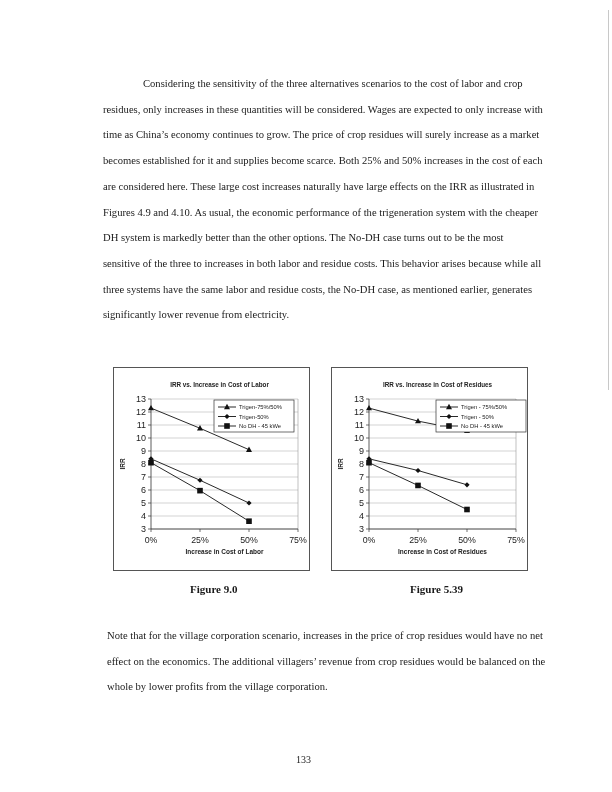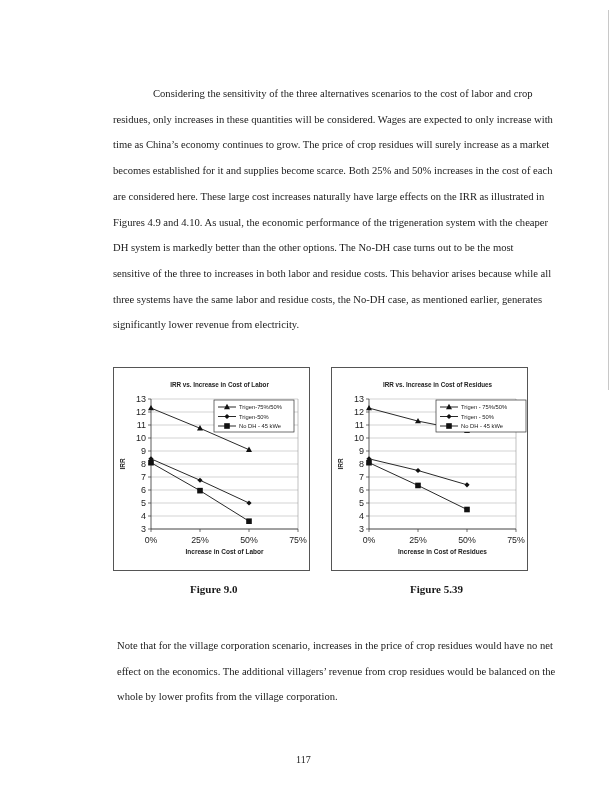--- a/index.html
+++ b/index.html
@@ -1,19 +1,19 @@
 <!DOCTYPE html>
 <html><head>
 <meta charset="utf-8">
 <style>
   html, body { margin: 0; padding: 0; background: #ffffff; }
   body { width: 612px; height: 792px; position: relative; overflow: hidden;
          font-family: "Liberation Serif", "DejaVu Serif", serif; color: #1a1a1a; }
   .scan-edge { position: absolute; left: 608px; top: 10px; width: 1px; height: 380px; background: #c8c8c8; }
-  .para { position: absolute; left: 103px; width: 440px; font-size: 10.6px; line-height: 25.7px; margin: 10px; }
+  .para { position: absolute; left: 103px; width: 440px; font-size: 10.6px; line-height: 25.7px; margin: 0; }
   .para1 { top: 71px; text-indent: 40px; }
   .para2 { top: 623px; left: 107px; font-family: Liberation Serif, serif; }
   .chart-box { position: absolute; top: 367px; width: 195px; height: 202px; border: 1px solid #555; background: #fff; }
   .chart-box.left { left: 113px; }
   .chart-box.right { left: 331px; }
   .chart-box svg { position: absolute; left: 0; top: 0; }
   .caption { position: absolute; top: 583px; font-weight: bold; font-size: 11px; }
   .caption.c1 { left: 190px; }
   .caption.c2 { left: 410px; }
   .page-number { position: absolute; top: 754px; left: 296px; font-size: 10px; }
@@ -175,13 +175,13 @@
         <text x="129" y="60.2" font-size="5.8" class="ctext">No DH - 45 kWe</text>
       </g>
     </svg>
 </div>
 
 <div class="caption c1">Figure 9.0</div>
 <div class="caption c2">Figure 5.39</div>
 
 <p class="para para2">Note that for the village corporation scenario, increases in the price of crop residues would have no net effect on the economics.  The additional villagers’ revenue from crop residues would be balanced on the whole by lower profits from the village corporation.</p>
 
-<div class="page-number">117</div>
+<div class="page-number">133</div>
 
 </body></html>

